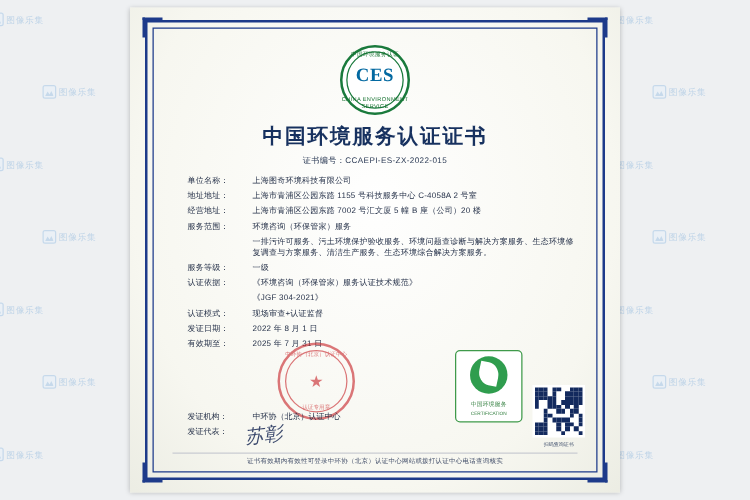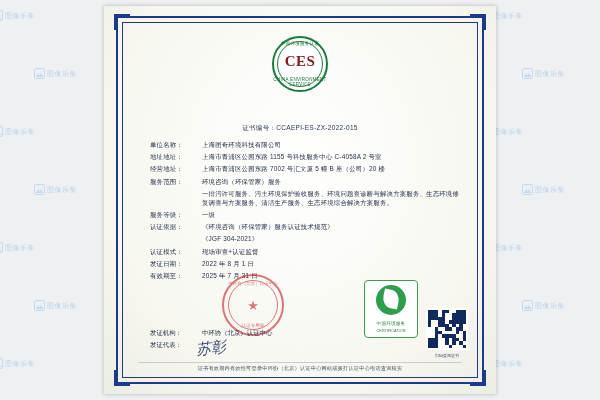--- a/index.html
+++ b/index.html
@@ -102,21 +102,21 @@
     border: 1px solid #1a7a3c;
     border-radius: 50%;
   }
   #emblem .ces {
     position: absolute;
     left: 0; right: 0; top: 17px;
     text-align: center;
     font-family: "Liberation Serif", serif;
     font-weight: bold;
     font-size: 15px;
-    color: #7f1d1d;
+    color: #0369a1;
     letter-spacing: 0.5px;
   }
   #emblem .top-cn {
     position: absolute; left: 0; right: 0; top: 5px;
     text-align: center;
     font-size: 4.5px;
     color: #15712f;
     letter-spacing: 0.3px;
   }
   #emblem .bot-cn {
@@ -479,20 +479,21 @@
     <div class="corner br"></div>
 
     <div id="emblem">
       <div class="ring"></div>
       <div class="ring2"></div>
       <div class="top-cn">中国环境服务认证</div>
       <div class="ces">CES</div>
       <div class="bot-cn">CHINA ENVIRONMENT SERVICE</div>
     </div>
 
+    <div id="title">中国环境服务认证证书</div>
 
     <div id="cert-no">
       <span>证书编号：</span><span>CCAEPI-ES-ZX-2022-015</span>
     </div>
 
     <div id="body">
         <div class="row">
           <div class="lbl">单位名称：</div>
           <div class="val">上海图奇环境科技有限公司</div>
         </div>

